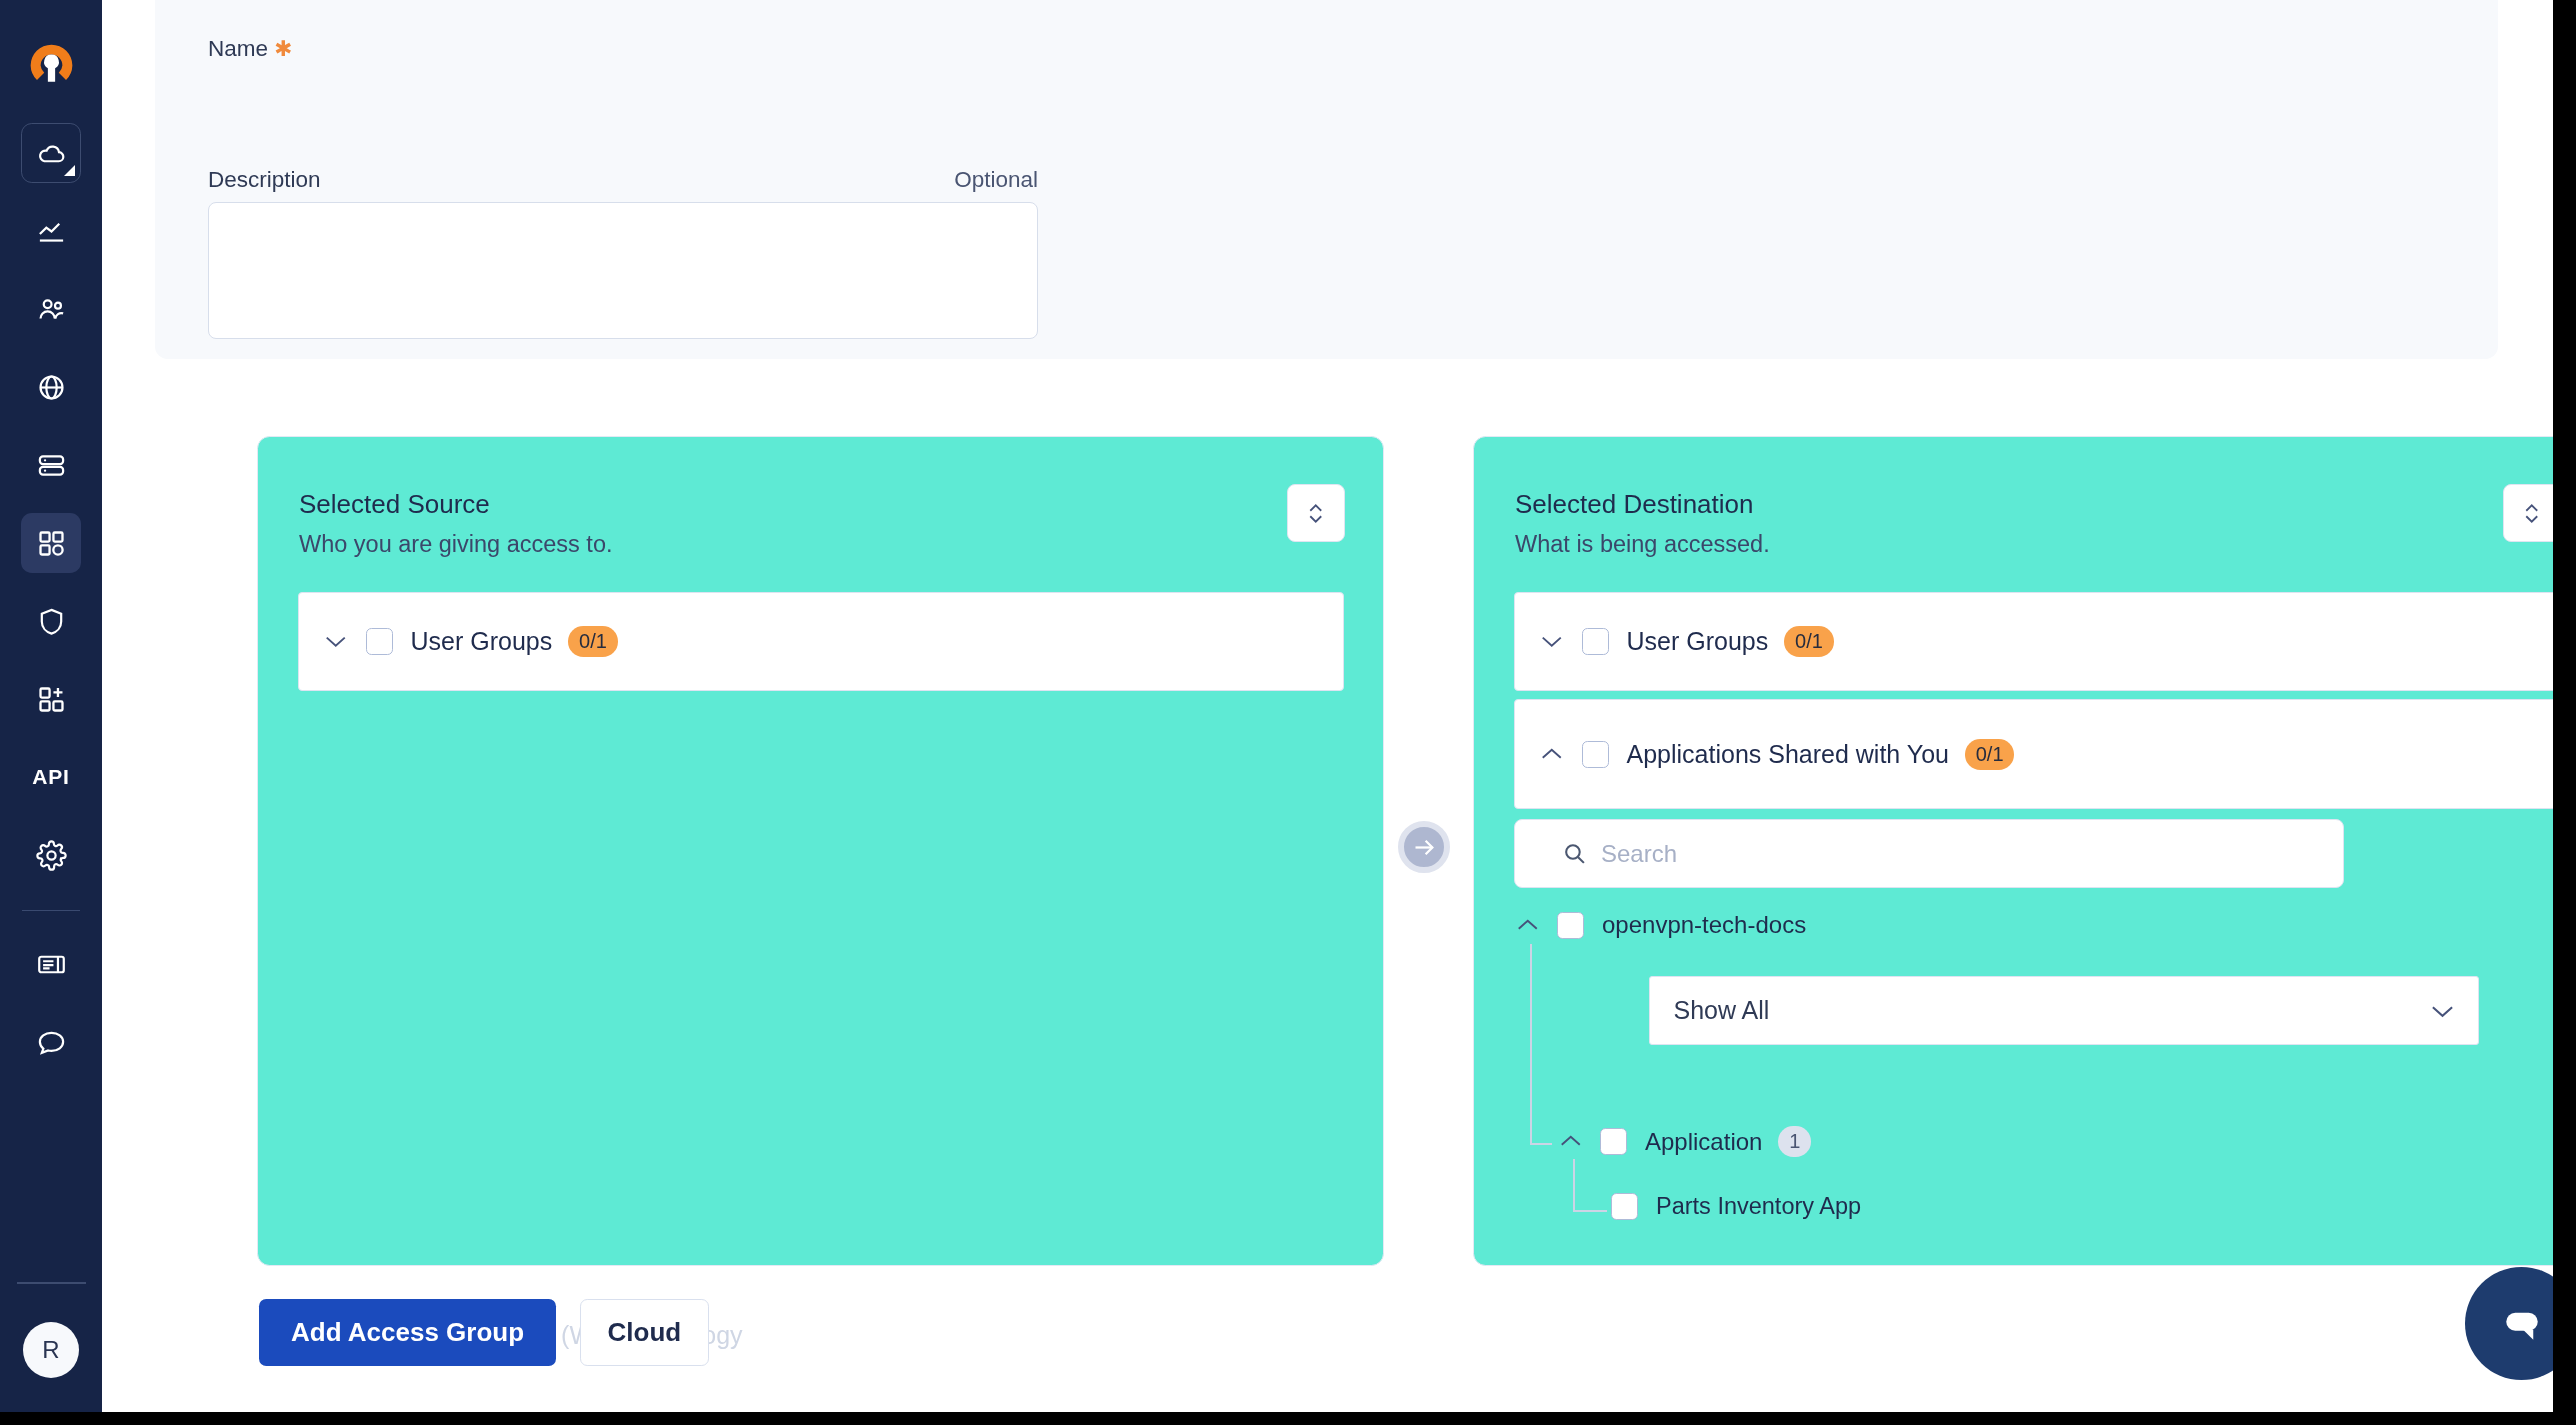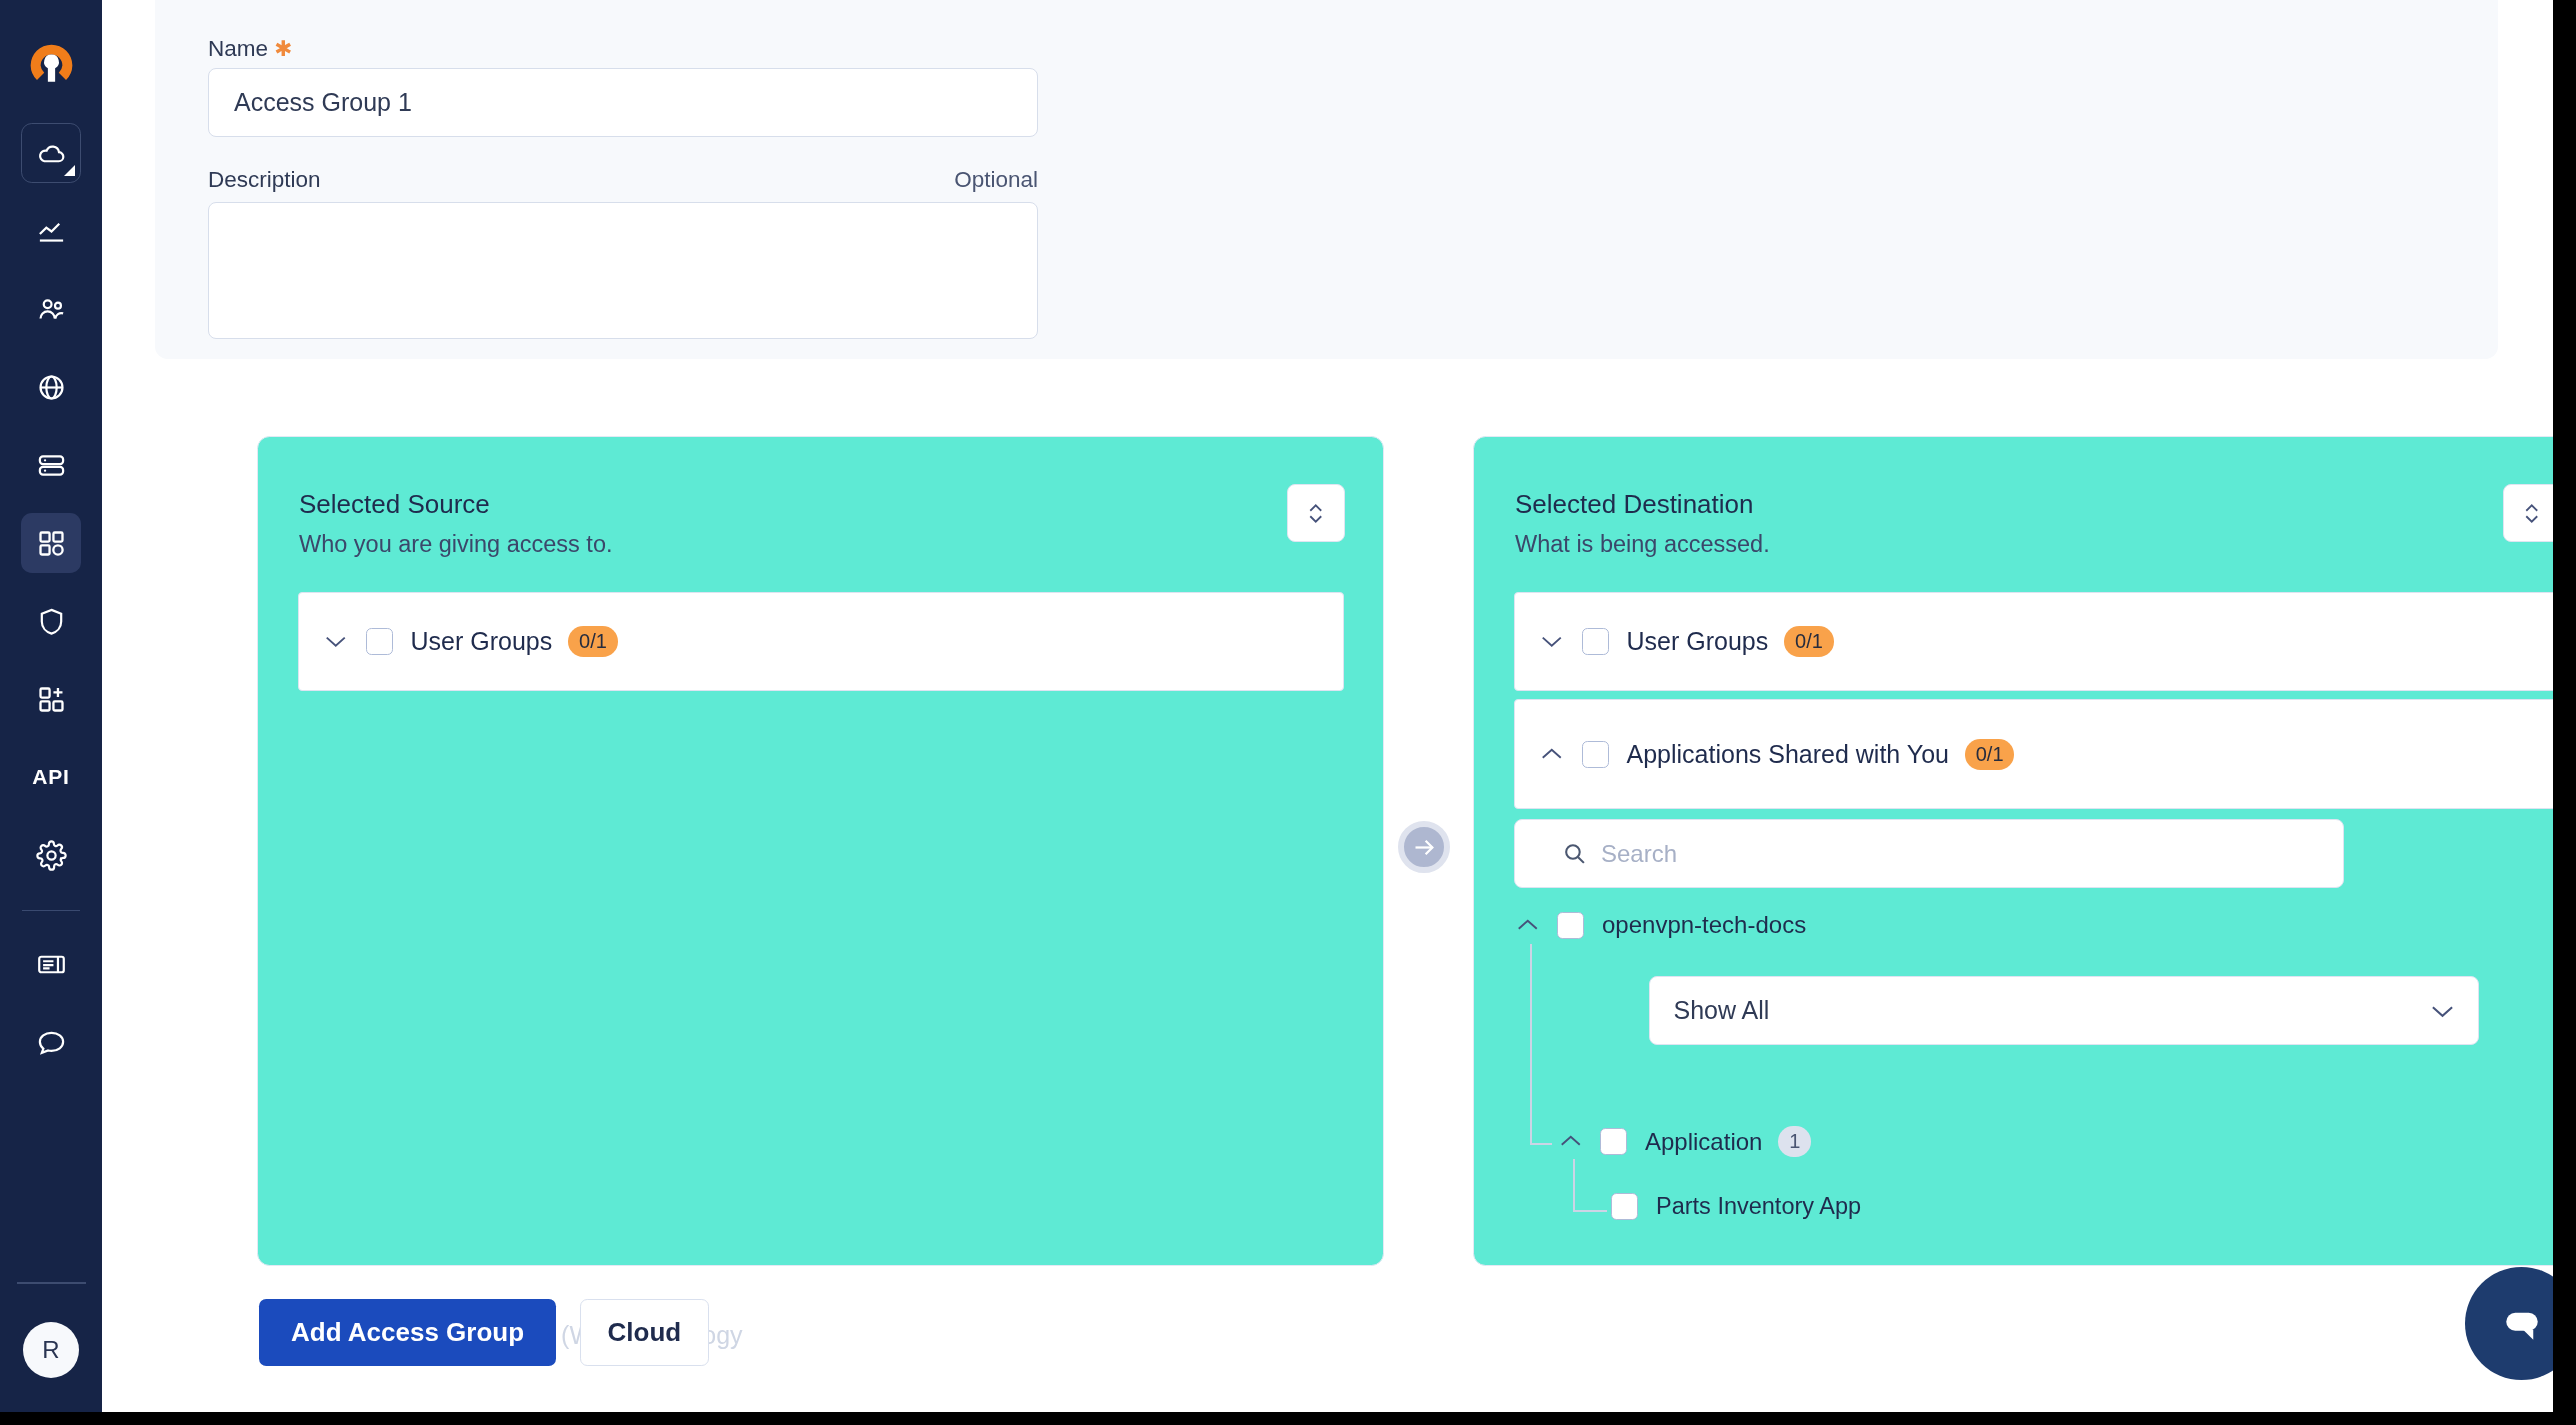--- a/index.html
+++ b/index.html
@@ -121,21 +121,21 @@
   .search-input::placeholder { color:#a7b0c6; }
 
   
   .tree-row { position:absolute; display:flex; align-items:center; }
   .tree-label { font-size: 24px; color:#1f2b4d; margin-left: 18px; white-space:nowrap; }
   .tree-label.small { font-size: 23.5px; }
   .tree-line { position:absolute; background:#ccd4e5; }
 
   .select-box {
     position:absolute; width: 830px; height: 69px; border:0.9px solid #dde4f1;
-    border-radius: 8px; background:#ffffff; display:flex; align-items:center;
+    border-radius: 3px; background:#ffffff; display:flex; align-items:center;
     justify-content:space-between; padding: 0 23.5px;
   }
   .select-value { font-size: 25px; color:#2f3a55; }
 
   
   .arrow-btn {
     position:absolute; left: 1296px; top: 821px; width: 52px; height: 52px;
     border-radius: 50%; background:#aeb7d0; border: 6.3px solid #dfe3ee;
     display:flex; align-items:center; justify-content:center;
   }
@@ -284,21 +284,20 @@
 
   <div id="main">
 
     <div class="form-card">
 
       <div class="field-label-row" style="left:53px; top:105px;">
         <div>
           <span class="field-label">Name</span><span class="req-star">✱</span>
         </div>
       </div>
-      <input class="text-input" style="left: 53px; top: 137px;" value="Access Group 1">
 
       <div class="field-label-row" style="left:53px; top:236px;">
         <span class="field-label">Description</span>
         <span class="optional-label">Optional</span>
       </div>
       <textarea class="textarea-input" style="left: 53px; top: 271px;" placeholder=""></textarea>
     </div>
 
     <div class="panel" id="panel-source">
       <div class="panel-title">Selected Source</div>

